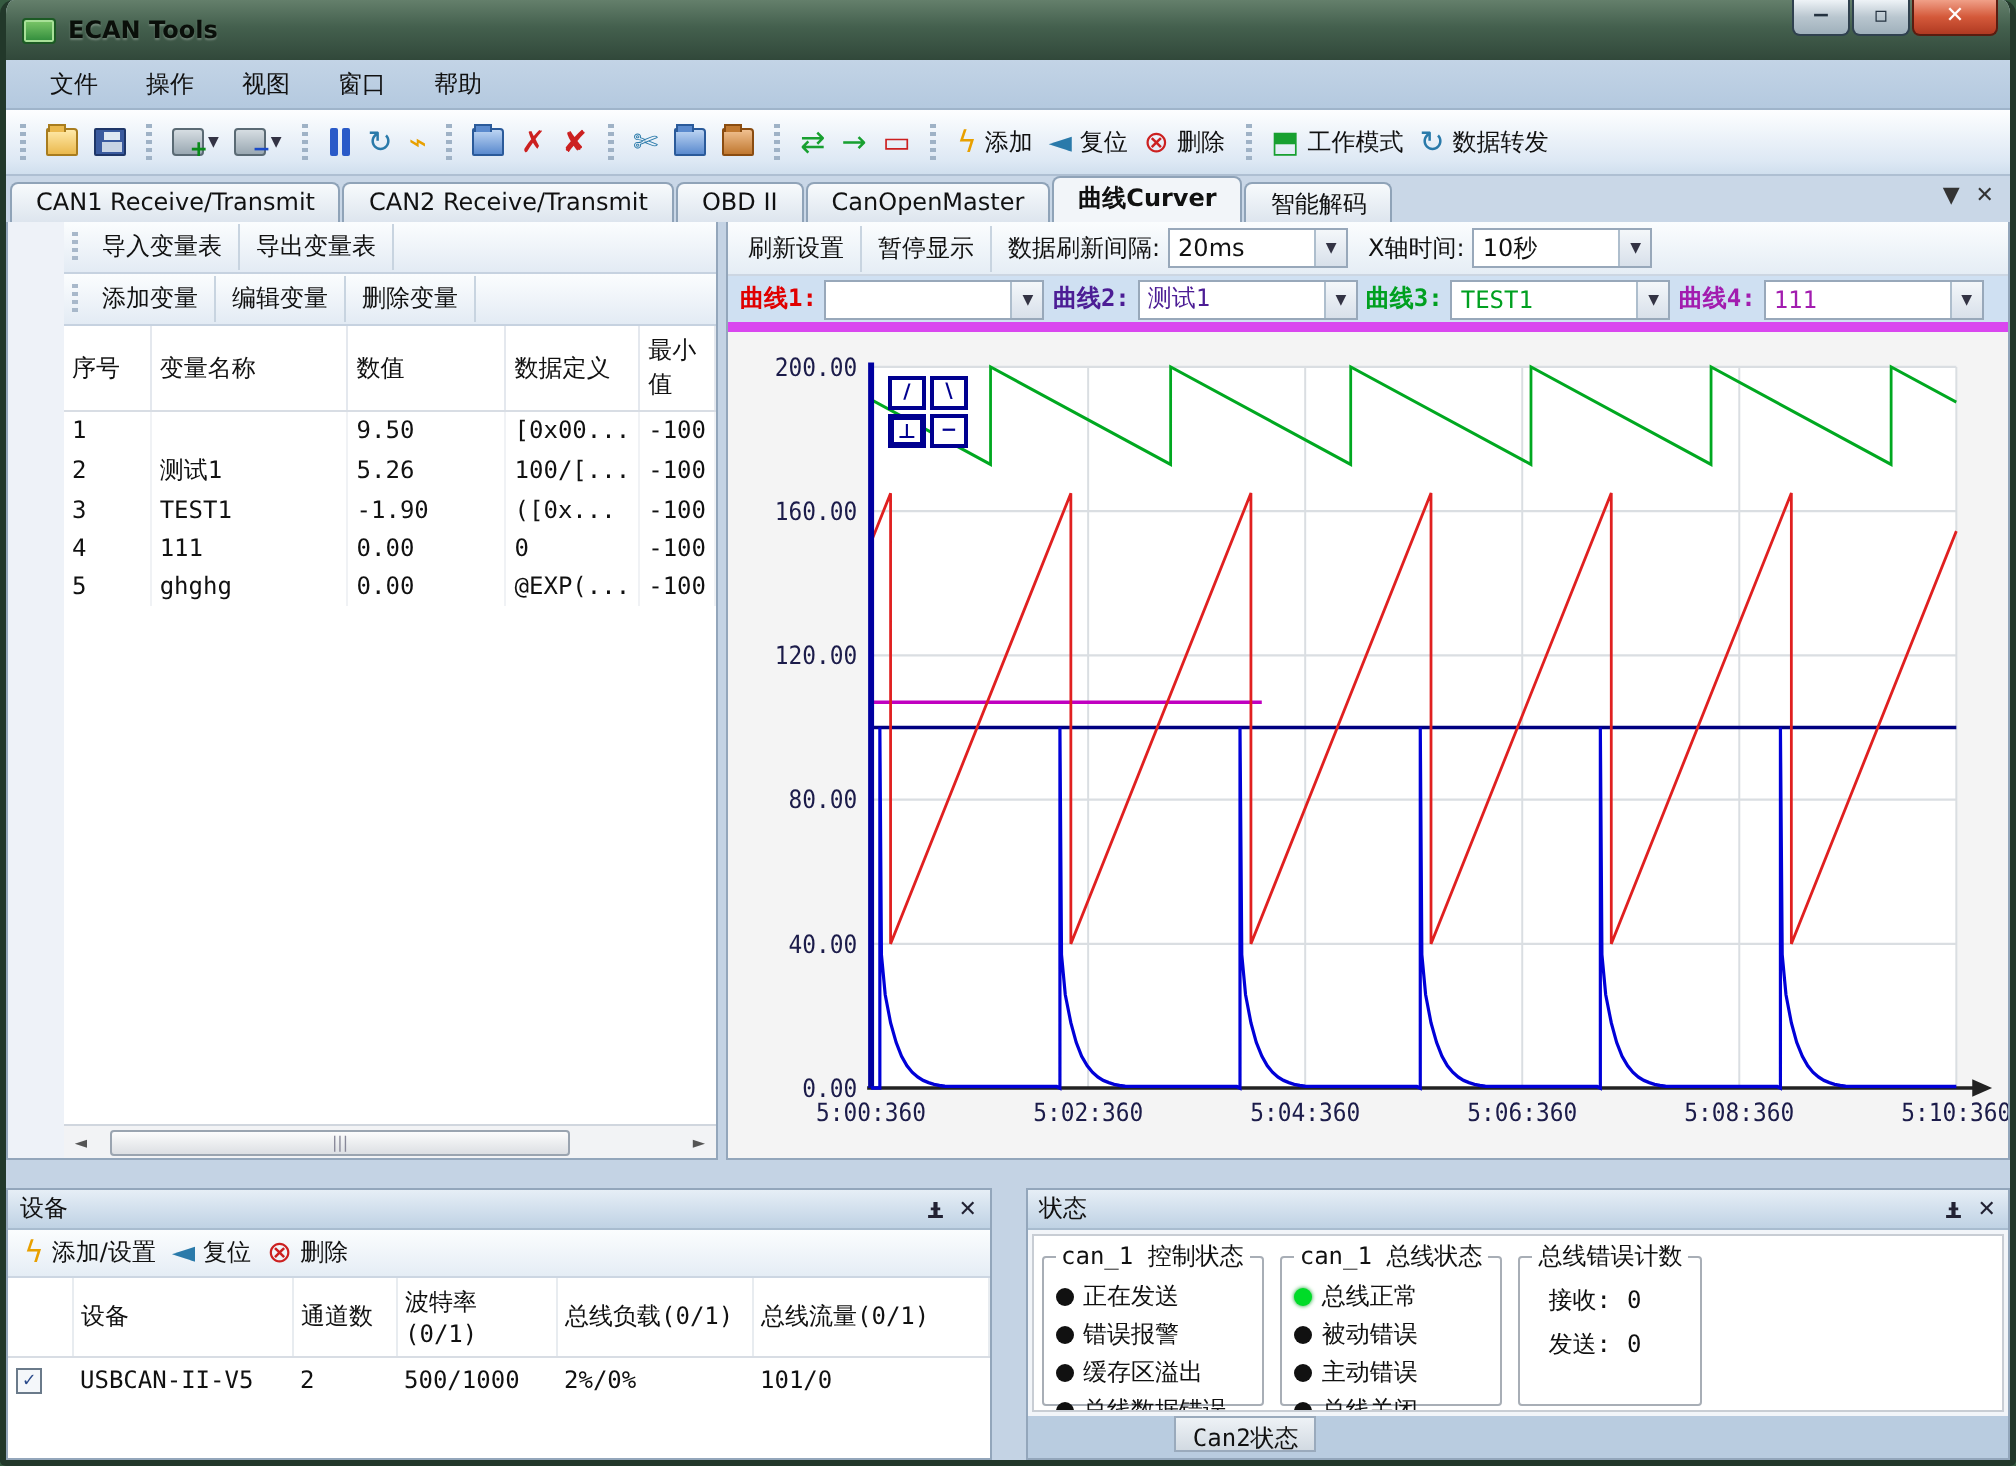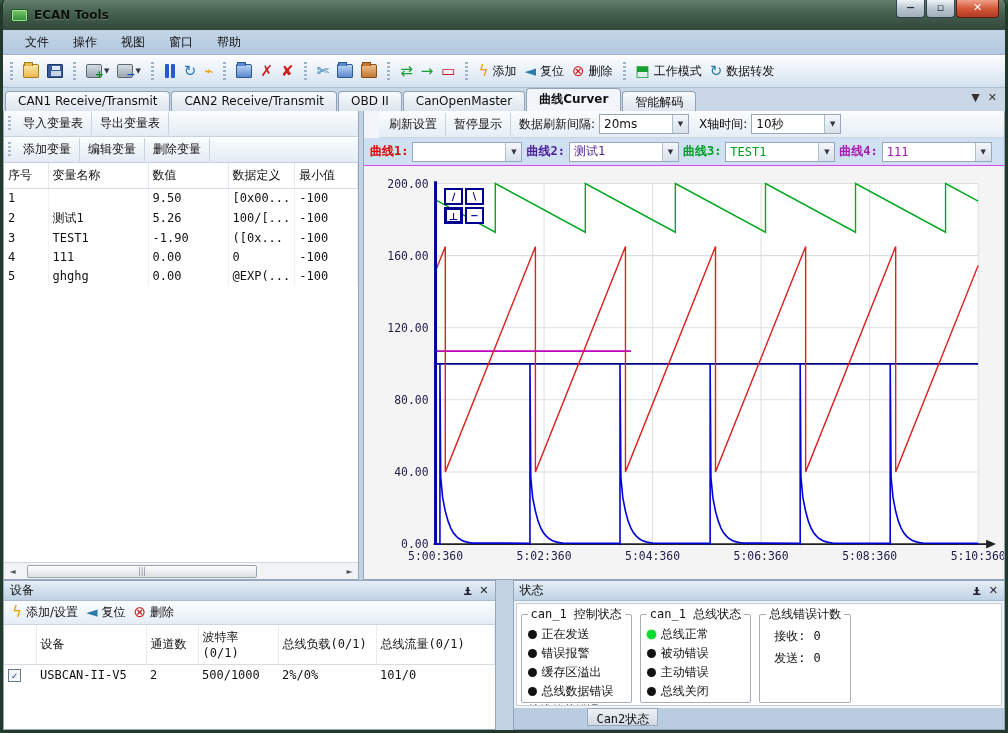--- a/index.html
+++ b/index.html
@@ -62,53 +62,53 @@
     border-radius:4px 4px 0 0; background:linear-gradient(180deg,#f7fafc,#dde5ee); white-space:nowrap; }
   .tab.active { height:23px; background:#f2f5f9; font-weight:bold; position:relative; z-index:2; }
   .tab-ctrls { position:absolute; right:8px; top:3px; display:flex; gap:8px; color:#333; }
   .tab-ctrl { font-size:11px; line-height:14px; }
 
   
   .main { flex:1 1 auto; display:flex; background:#d3dfee; min-height:0; }
   .vsplit { width:4px; background:#c4d3e4; }
 
   
-  .varpanel { width:356px; flex:0 0 356px; display:flex; flex-direction:column; background:#eef2f8; border:1px solid #93a6bb; border-top:none; }
+  .varpanel { width:356px; flex:0 0 356px; display:flex; flex-direction:column; background:#eef2f8; border:1px solid #93a6bb; border-top:none;padding-left:28px; }
   .minibar { height:26px; display:flex; align-items:center; background:linear-gradient(180deg,#fbfdfe,#e3ebf4);
     border-bottom:1px solid #c6d2e0; padding-left:2px; }
   .minibar .tgripd { width:3px; height:16px; margin:0 4px 0 2px;
     background:repeating-linear-gradient(180deg,#a8b8ca 0 2px,transparent 2px 4px); }
   .mbtn { padding:3px 8px; border-right:1px solid #c8d4e0; }
   .vartable { flex:1 1 auto; background:#fff; overflow:hidden; font-family:"DejaVu Sans Mono", monospace; }
   table { border-collapse:collapse; width:100%; }
   .vartable th { font-weight:normal; text-align:left; padding:4px 4px; border-bottom:1px solid #d8dde4; border-right:1px solid #e4e8ee; font-size:12px; }
   .vartable td { padding:2px 4px; border-right:1px solid #f0f2f5; font-size:12px; height:19px; }
   .hscroll { height:17px; flex:0 0 17px; background:#f2f3f5; border-top:1px solid #d0d6de; display:flex; align-items:center; }
   .harrow { width:17px; text-align:center; font-size:8px; color:#555; }
   .hthumb { flex:0 0 230px; height:13px; margin-left:6px; background:linear-gradient(180deg,#fcfcfc,#dcdfe3);
     border:1px solid #9aa4b0; border-radius:2px; text-align:center; color:#889; font-size:8px; line-height:11px; }
 
   
   .curvepanel { flex:1 1 auto; display:flex; flex-direction:column; border:1px solid #93a6bb; border-top:none; background:#f2f5f9; min-width:0; }
-  .curve-toolbar { height:27px; flex:0 0 27px; display:flex; align-items:center; background:linear-gradient(180deg,#fbfdfe,#e5edf5); border-bottom:1px solid #ccd6e2; padding-left:2px;margin-left:15px; }
+  .curve-toolbar { height:27px; flex:0 0 27px; display:flex; align-items:center; background:linear-gradient(180deg,#fbfdfe,#e5edf5); border-bottom:1px solid #ccd6e2; padding-left:2px; }
   .combo { display:inline-flex; align-items:center; height:20px; background:#fff; border:1px solid #98a8ba; margin:0 4px; }
   .combo .cval { width:72px; padding:0 4px; overflow:hidden; white-space:nowrap; }
   .combo .cbtn { width:16px; height:100%; background:linear-gradient(180deg,#f4f7fa,#d8e0ea); border-left:1px solid #aebecd; font-size:7px; text-align:center; line-height:18px; color:#334; }
-  .curverow { height:28px; flex:0 0 28px; display:flex; align-items:center; background:#cfe0f2; border-bottom:1px solid #d946ef; padding-left:6px; }
+  .curverow { height:28px; flex:0 0 28px; display:flex; align-items:center; background:#cfe0f2; border-bottom:5px solid #d946ef; padding-left:6px; }
   .curverow .clabel { font-weight:bold; font-family:"DejaVu Sans Mono", monospace; }
   .curverow .combo .cval { width:92px; font-family:"DejaVu Sans Mono", monospace; }
   .chart-wrap { flex:1 1 auto; position:relative; background:#f4f4f4; min-height:0; }
   .chart-wrap svg { position:absolute; inset:0; width:100%; height:100%; }
   .zoomctl { position:absolute; left:80px; top:22px; display:grid; grid-template-columns:19px 19px; gap:2px; }
   .zbtn { width:19px; height:17px; background:#fff; border:2px solid #000090; color:#000090;
     font-size:10px; line-height:13px; text-align:center; font-weight:bold; }
   .zbtn.thick { border-width:3px; }
 
   
-  .docks { height:150px; flex:0 0 150px; display:flex; gap:17px; background:#c4d3e4; padding-top:0; }
+  .docks { height:150px; flex:0 0 150px; display:flex; gap:17px; background:#c4d3e4; padding-top:14px; }
   .dock { flex:1 1 50%; display:flex; flex-direction:column; border:1px solid #93a6bb; background:#f2f5f9; min-width:0; }
   .dock-title { height:20px; flex:0 0 20px; display:flex; align-items:center; padding:0 6px;
     background:linear-gradient(180deg,#e6eef6,#bfd2e4); border-bottom:1px solid #a8bccf; }
   .dock-title .dt { flex:1; }
   .dock-title .dctl { font-size:11px; margin-left:8px; color:#223; }
   .pin-icon { display:inline-block; transform:rotate(180deg); font-weight:bold; }
   .dev-toolbar { height:24px; flex:0 0 24px; display:flex; align-items:center; background:linear-gradient(180deg,#fbfdfe,#e5edf5); border-bottom:1px solid #ccd6e2; padding-left:4px; }
   .devtable { flex:1 1 auto; background:#fff; font-family:"DejaVu Sans Mono", monospace; }
   .devtable th { font-weight:normal; text-align:left; padding:4px 4px; border-bottom:1px solid #d8dde4; border-right:1px solid #e8ecf0; }
   .devtable td { padding:3px 4px; height:20px; }

